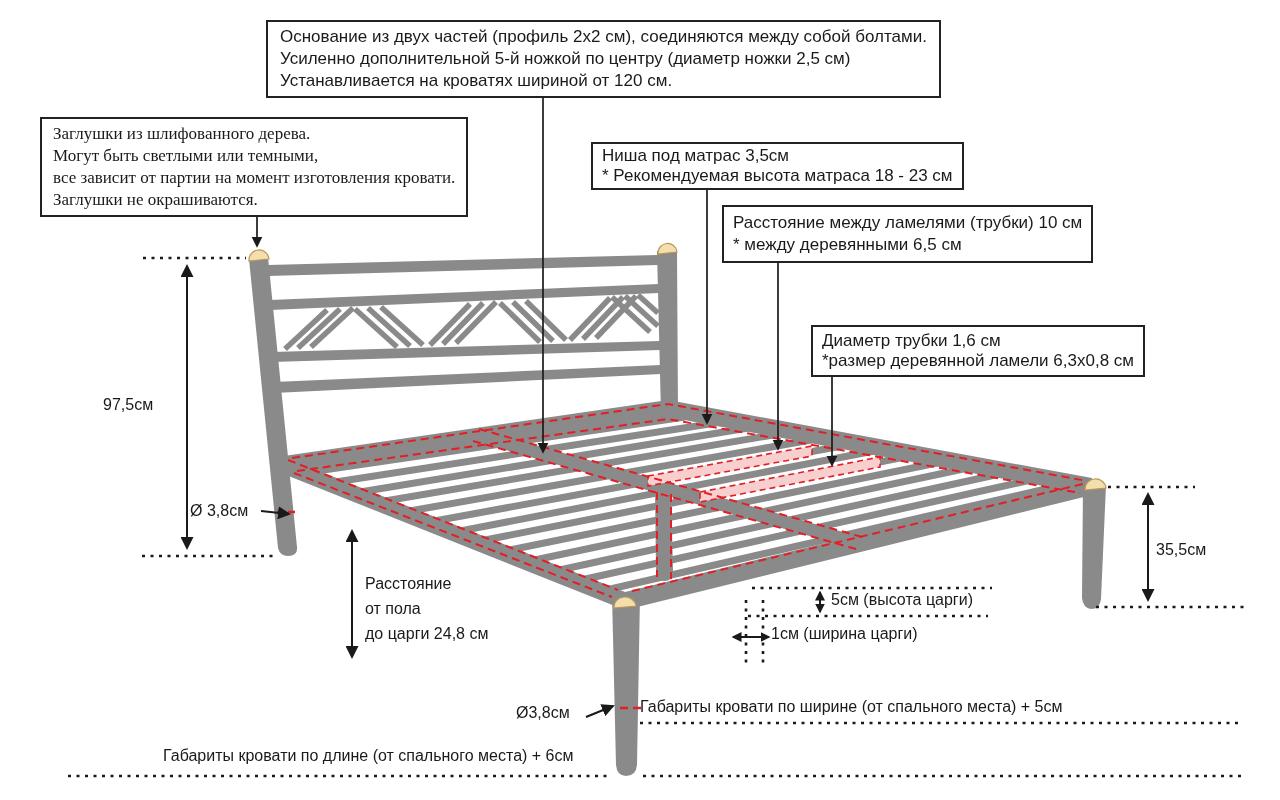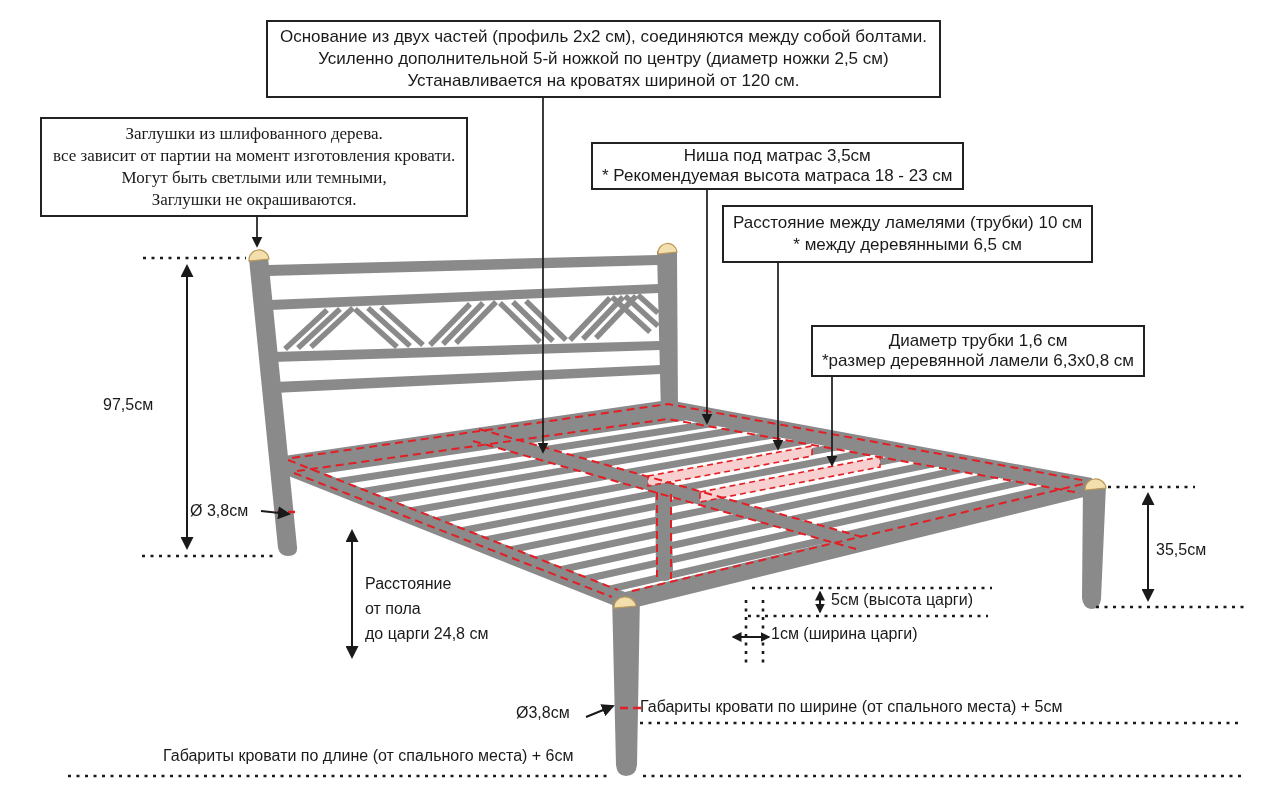--- a/index.html
+++ b/index.html
@@ -7,21 +7,21 @@
   .canvas {
     position:relative; width:1280px; height:800px; background:#ffffff;
     overflow:hidden; font-family:"Liberation Sans", sans-serif; color:#1a1a1a;
   }
   .canvas > svg { position:absolute; left:0; top:0; z-index:1; }
   .callout {
     position:absolute; z-index:2; background:#ffffff;
     border:2px solid #222222; font-size:17px; white-space:nowrap;
     color:#1a1a1a;
   }
-  .callout div { white-space:nowrap;text-align:center; }
+  .callout div { white-space:nowrap; }
   .dim {
     position:absolute; z-index:2; font-size:16px; white-space:nowrap; color:#1a1a1a;
   }
 </style>
 </head>
 <body>
 
 <div class="canvas">
 
   <svg width="1280" height="800" viewBox="0 0 1280 800">
@@ -162,22 +162,22 @@
   </svg>
 
   <div class="callout" style="left:266px; top:20px; line-height:22px; padding:4px 12px;">
     <div>Основание из двух частей (профиль 2х2 см), соединяются между собой болтами.</div>
     <div>Усиленно дополнительной 5-й ножкой по центру (диаметр ножки 2,5 см)</div>
     <div>Устанавливается на кроватях шириной от 120 см.</div>
   </div>
 
   <div class="callout" style="left:40px; top:117px; line-height:22px; padding:4px 11px;font-family:Liberation Serif, serif;">
     <div>Заглушки из шлифованного дерева.</div>
+    <div>Могут быть светлыми или темными,</div>
     <div>все зависит от партии на момент изготовления кровати.</div>
-    <div>Могут быть светлыми или темными,</div>
     <div>Заглушки не окрашиваются.</div>
   </div>
 
   <div class="callout" style="left:591px; top:142px; line-height:20px; padding:2px 9px;">
     <div>Ниша под матрас 3,5см</div>
     <div>* Рекомендуемая высота матраса 18 - 23 см</div>
   </div>
 
   <div class="callout" style="left:722px; top:205px; line-height:22px; padding:5px 9px;">
     <div>Расстояние между ламелями (трубки) 10 см</div>

